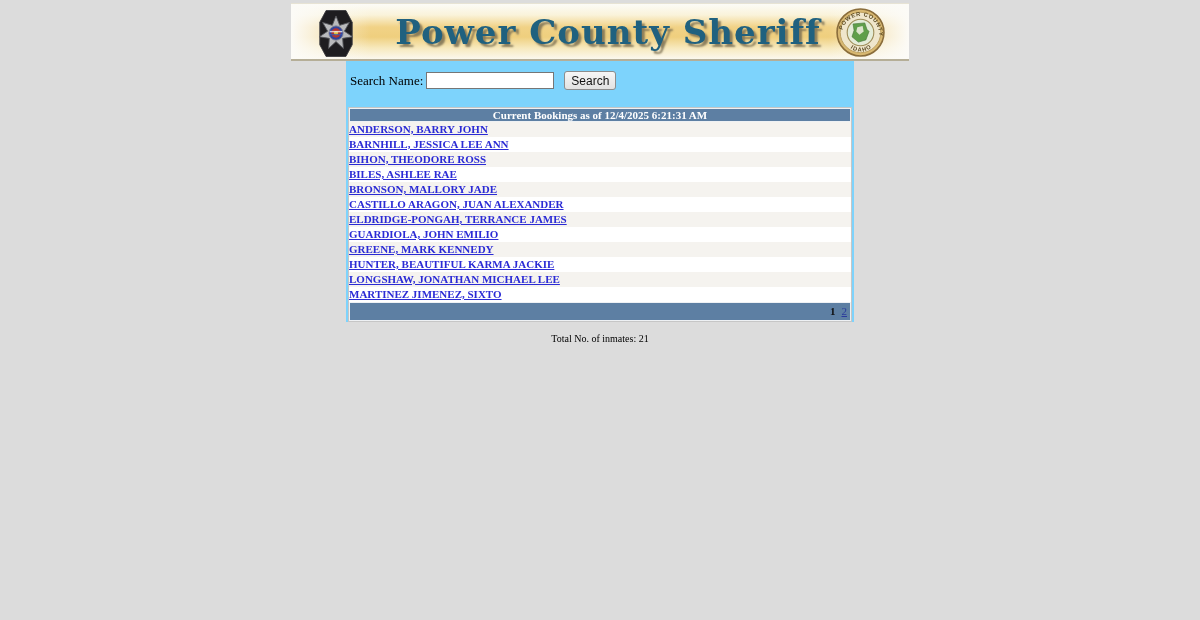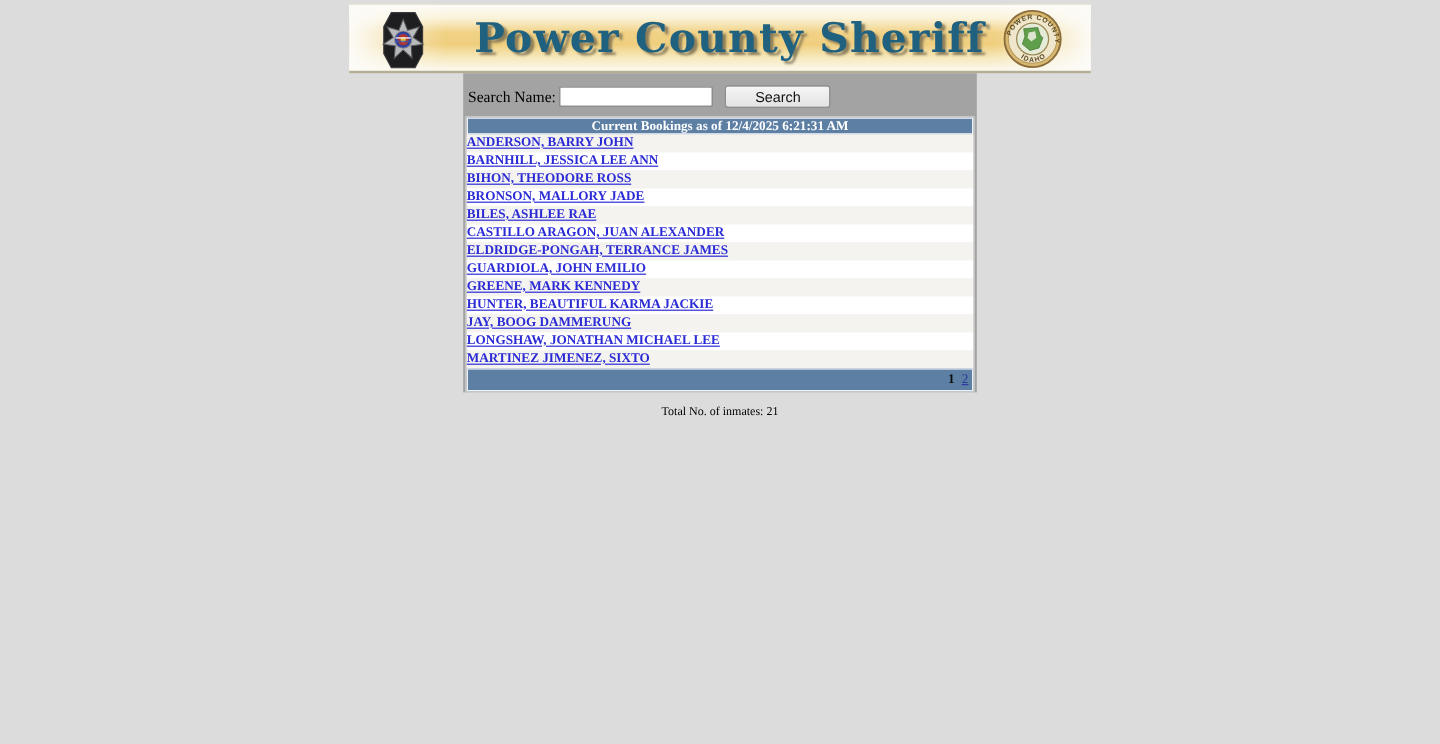--- a/index.html
+++ b/index.html
@@ -32,23 +32,23 @@
     letter-spacing:1px;
     color:#20617f;
     text-shadow:3px 3px 2px rgba(122,110,82,0.85);
     white-space:nowrap;
   }
   .badge { position:absolute; left:27px; top:3px; }
   .seal  { position:absolute; right:24px; top:4px; }
 
   
   .content-panel {
-    width:428px;
+    width:508px;
     margin:0 auto;
-    background:#a3a3a3;
+    background:#7dd3fc;
     padding:9px 2px 0 2px;
   }
 
   .search-row {
     height:21px;
     padding-left:2px;
     font-size:13px;
     color:#000;
     display:flex;
     align-items:center;
@@ -59,33 +59,33 @@
     width:128px; height:17px;
     border:1px solid #767676;
     background:#fff;
     font-family:"Liberation Sans", sans-serif;
     font-size:12px;
     padding:0 2px;
   }
   .search-btn {
     margin-left:10px;
     height:19px;
-    padding:0 24px;
+    padding:0 6px;
     font-family:"Liberation Sans", sans-serif;
     font-size:12px;
     color:#111;
     background:linear-gradient(to bottom,#f6f6f6,#e2e2e2);
     border:1px solid #8d8d8d;
     border-radius:3px;
     cursor:pointer;
   }
 
   
   .bookings-table {
-    margin-top:6px;
+    margin-top:16px;
     border:1px solid #c6c6c6;
     background:#ededeb;
   }
   .bookings-header {
     background:#5d7fa3;
     border:1px solid #eef1f4;
     color:#ffffff;
     font-weight:bold;
     font-size:11px;
     text-align:center;
@@ -171,28 +171,27 @@
     <button class="search-btn">Search</button>
   </div>
 
   <div class="bookings-table">
     <div class="bookings-header">Current Bookings as of 12/4/2025 6:21:31 AM</div>
 
     <div id="inmate-list">
         <div class="inmate-row"><a href="#">ANDERSON, BARRY JOHN</a></div>
         <div class="inmate-row"><a href="#">BARNHILL, JESSICA LEE ANN</a></div>
         <div class="inmate-row"><a href="#">BIHON, THEODORE ROSS</a></div>
+        <div class="inmate-row"><a href="#">BILES, ASHLEE RAE</a></div>
         <div class="inmate-row"><a href="#">BRONSON, MALLORY JADE</a></div>
-        <div class="inmate-row"><a href="#">BILES, ASHLEE RAE</a></div>
         <div class="inmate-row"><a href="#">CASTILLO ARAGON, JUAN ALEXANDER</a></div>
         <div class="inmate-row"><a href="#">ELDRIDGE-PONGAH, TERRANCE JAMES</a></div>
         <div class="inmate-row"><a href="#">GUARDIOLA, JOHN EMILIO</a></div>
         <div class="inmate-row"><a href="#">GREENE, MARK KENNEDY</a></div>
         <div class="inmate-row"><a href="#">HUNTER, BEAUTIFUL KARMA JACKIE</a></div>
-        <div class="inmate-row"><a href="#">JAY, BOOG DAMMERUNG</a></div>
         <div class="inmate-row"><a href="#">LONGSHAW, JONATHAN MICHAEL LEE</a></div>
         <div class="inmate-row"><a href="#">MARTINEZ JIMENEZ, SIXTO</a></div>
       </div>
 
     <div class="pagination-bar" id="pagination-bar"><span class="page-current">1</span><a href="#" class="page-link">2</a></div>
   </div>
 </div>
 
 <div class="total-line">Total No. of inmates: 21</div>
 

